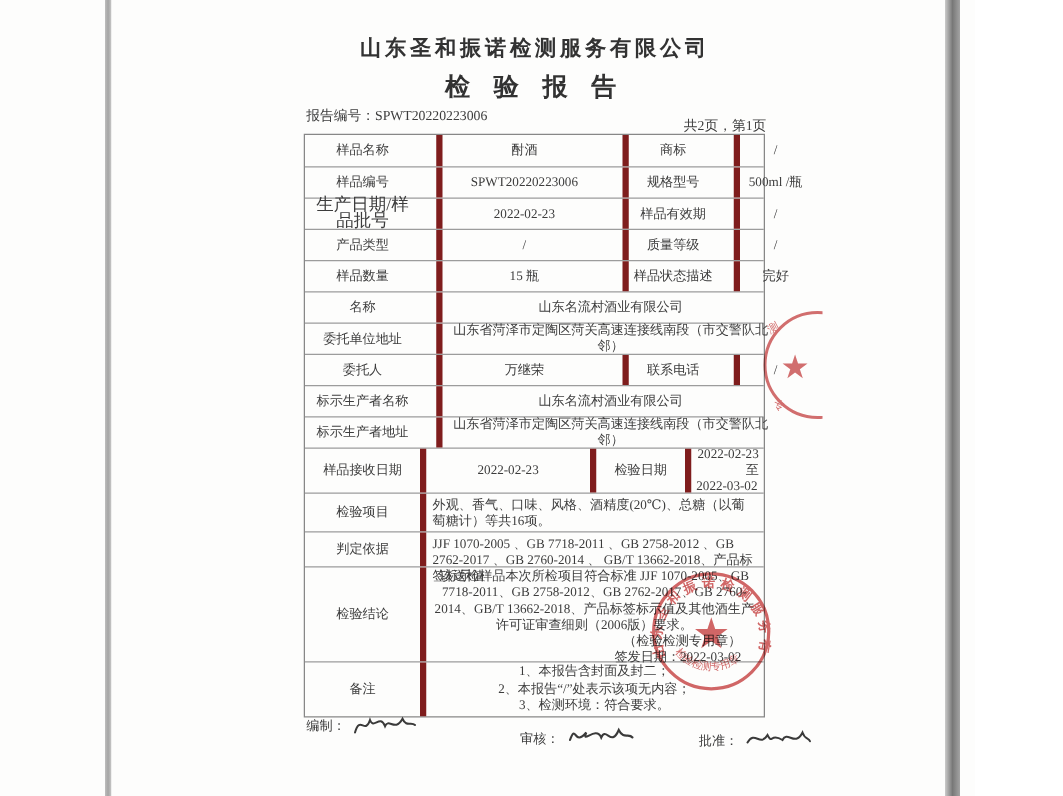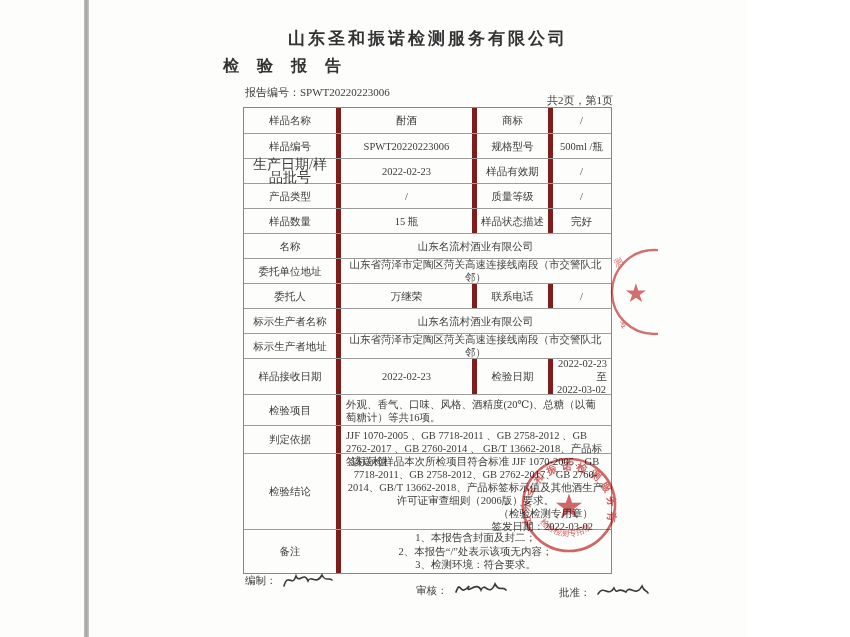--- a/index.html
+++ b/index.html
@@ -1,38 +1,38 @@
 <!DOCTYPE html>
 <html><head>
 <meta charset="utf-8">
 <style>
   html,body{margin:0;padding:0;background:#ffffff;}
   .page{position:relative;width:747px;height:637px;background:#fdfdfc;overflow:hidden;
-        font-family:"Liberation Serif","DejaVu Serif",serif;color:#3c3c3c;}
+        font-family:"Liberation Serif","DejaVu Serif",serif;color:#3c3c3c;padding-left:33px;}
   .edge-band{position:absolute;top:0;height:637px;}
   .edge-left{left:84px;width:5px;background:linear-gradient(to right,#8a8a8a,#5c5c5c,#9a9a9a);opacity:.55;}
   .edge-right{left:756px;width:12px;background:linear-gradient(to right,#b5b5b5,#3f3f3f,#7d7d7d);opacity:.7;}
   .hdr-company{position:absolute;left:223px;width:410px;top:27px;text-align:center;
                font-size:17px;font-weight:bold;letter-spacing:3px;color:#323232;}
-  .hdr-title{position:absolute;left:223px;width:410px;top:56px;
-             font-size:16px;font-weight:bold;letter-spacing:7px;color:#323232;}
+  .hdr-title{position:absolute;left:223px;width:410px;top:56px;text-align:center;
+             font-size:20px;font-weight:bold;letter-spacing:7px;color:#323232;}
   .report-no{position:absolute;left:245px;top:85px;font-size:11px;}
   .page-note{position:absolute;left:243px;width:370px;top:93px;text-align:right;font-size:11px;}
   .tbl{position:absolute;left:243px;top:107px;width:369px;border:1.5px solid #878787;box-sizing:border-box;}
   .row{display:flex;border-top:1px solid #9c9c9c;box-sizing:border-box;}
   .row:first-child{border-top:none;}
   .cell{border-left:5px solid #7f1d1d;box-sizing:border-box;display:flex;align-items:center;
         justify-content:center;text-align:center;font-size:10.5px;line-height:13px;padding:1px 3px;}
   .cell:first-child{border-left:none;}
   .c1{width:92px;flex:none;}
   .c2{width:136px;flex:none;}
   .c3{width:76px;flex:none;}
   .c4{width:62px;flex:none;}
   .cspan{width:274px;flex:none;}
-  .h25{height:25px;} .h36{height:36px;} .h31{height:31px;} .h28{height:28px;} .h76{height:76px;} .h44{height:44px;}
+  .h25{height:25px;gap:13px;} .h36{height:36px;} .h31{height:31px;} .h28{height:28px;} .h76{height:76px;} .h44{height:44px;}
   .small-label{font-size:14px;}
   .left-text{justify-content:flex-start;text-align:left;align-items:flex-start;padding:3px 5px;}
   .concl{flex-direction:column;align-items:stretch;justify-content:space-between;}
   .concl .para{text-align:center;}
   .concl .right-block{text-align:right;padding-right:14px;}
   .notes div{text-align:center;}
   .footer-row{position:absolute;top:574px;left:243px;width:400px;font-size:10.5px;}
   .sig-item{position:absolute;white-space:nowrap;}
   .sig-svg{vertical-align:-8px;margin-left:3px;}
   .stamp-wrap{position:absolute;left:494px;top:430px;width:150px;height:150px;

